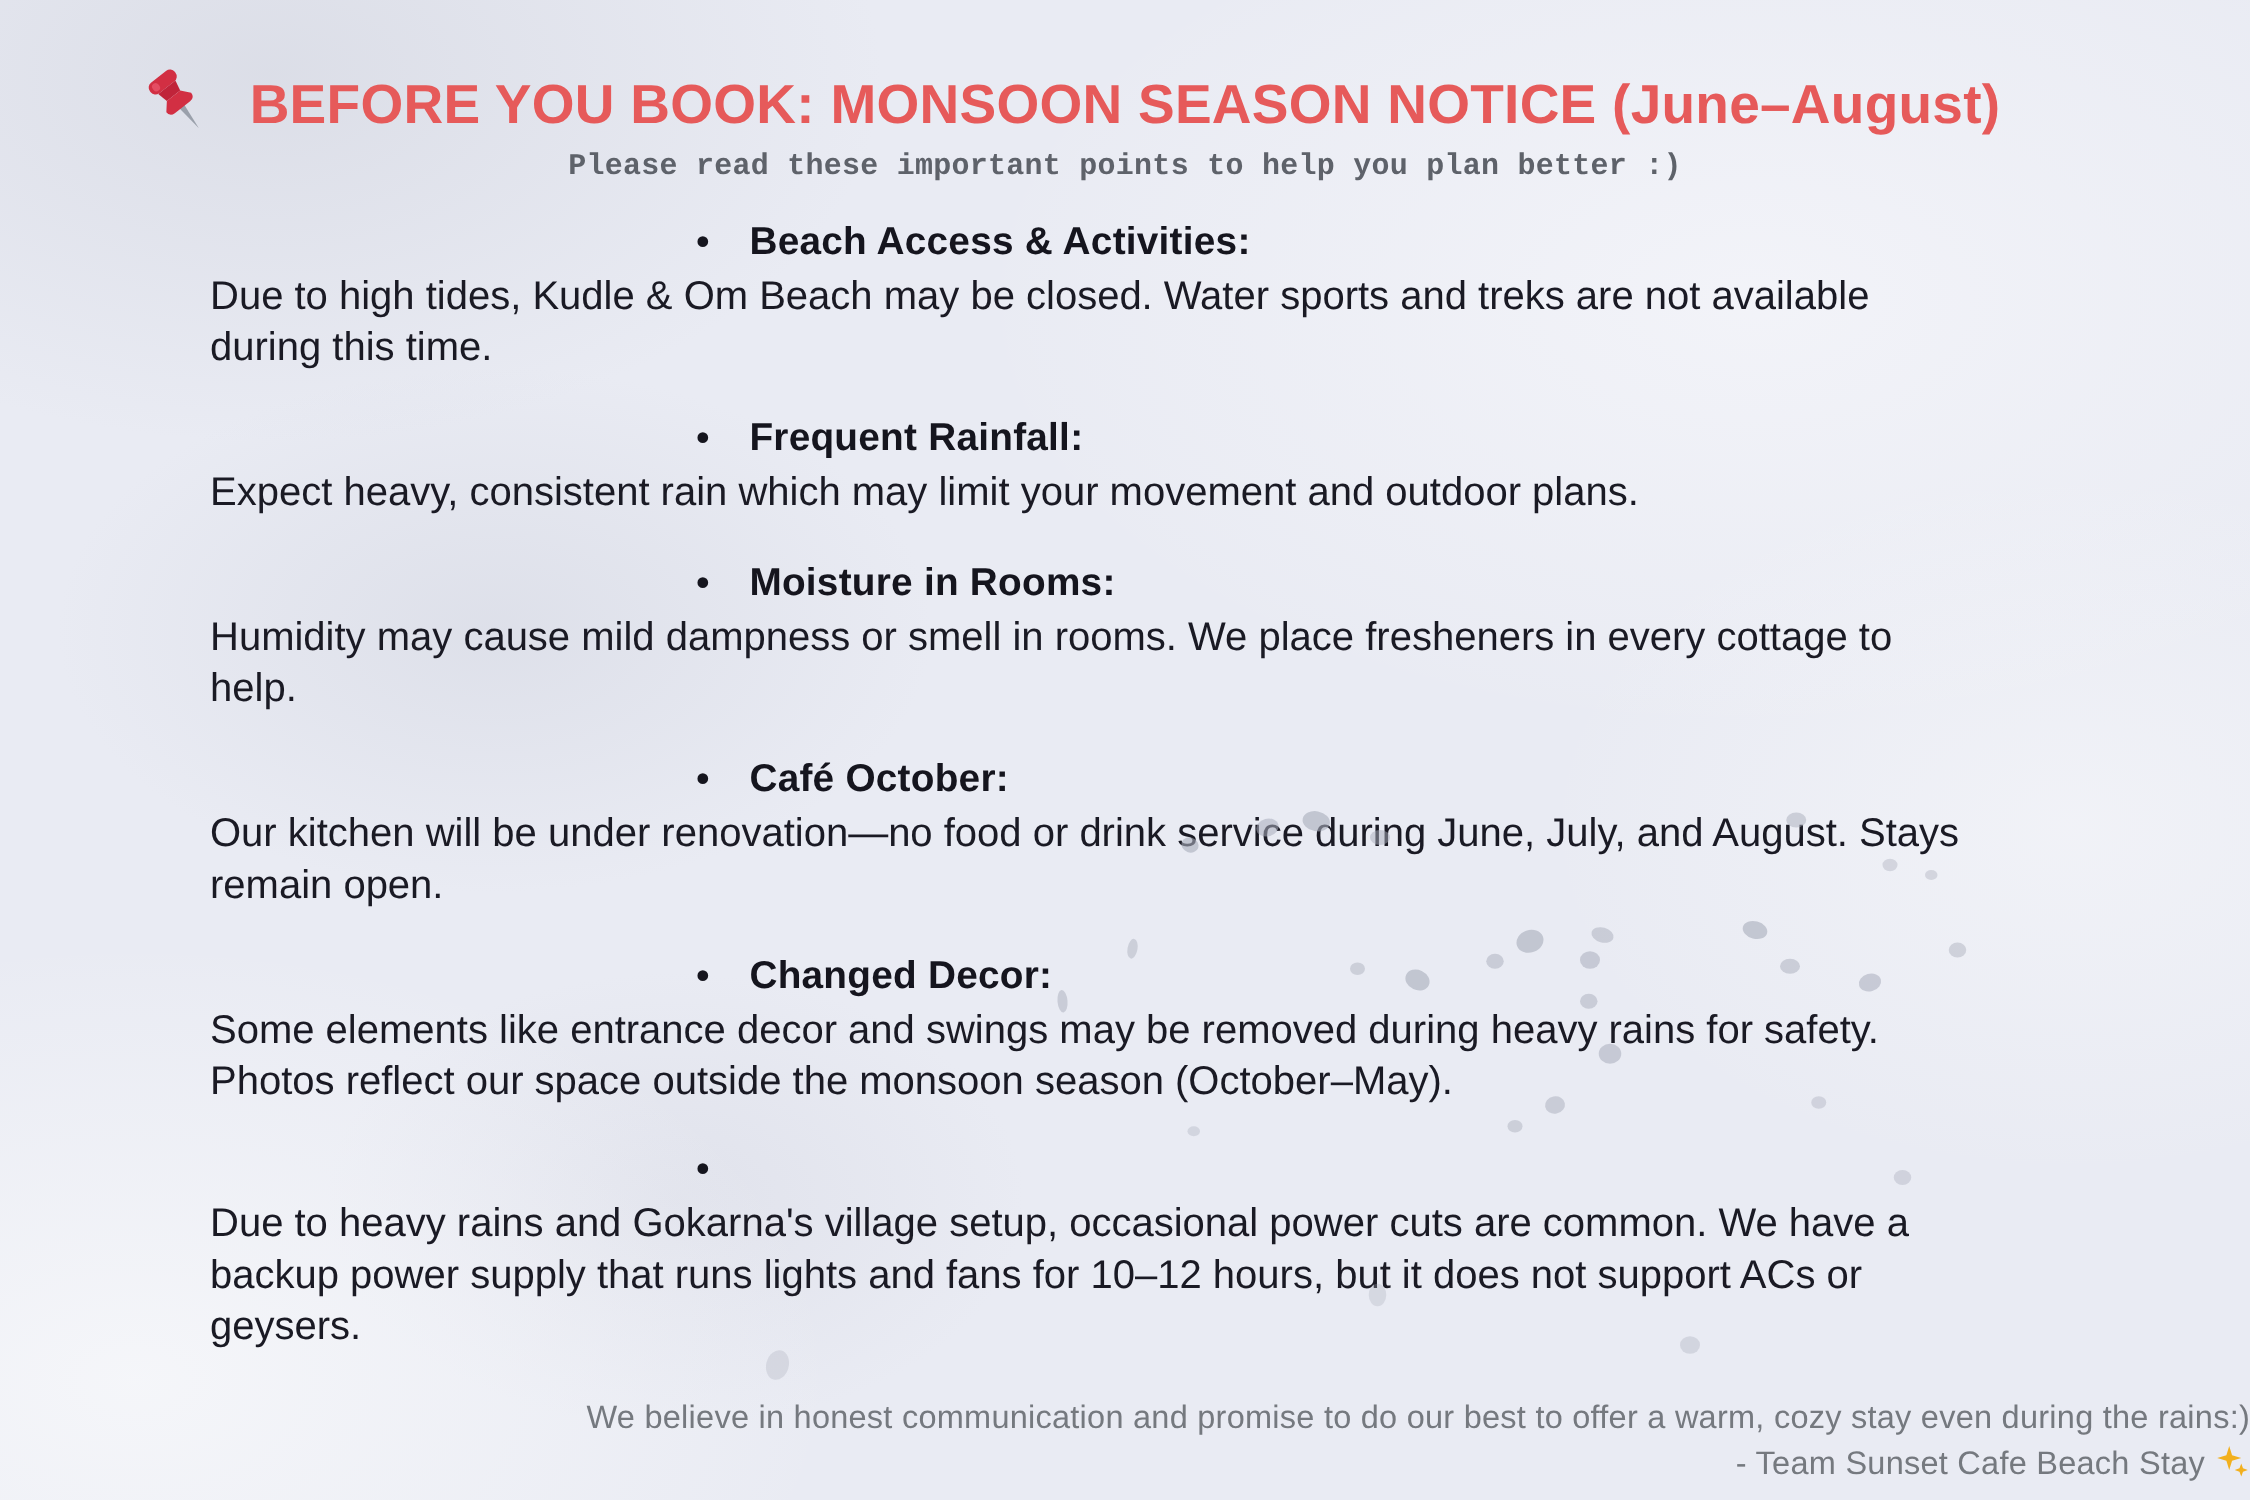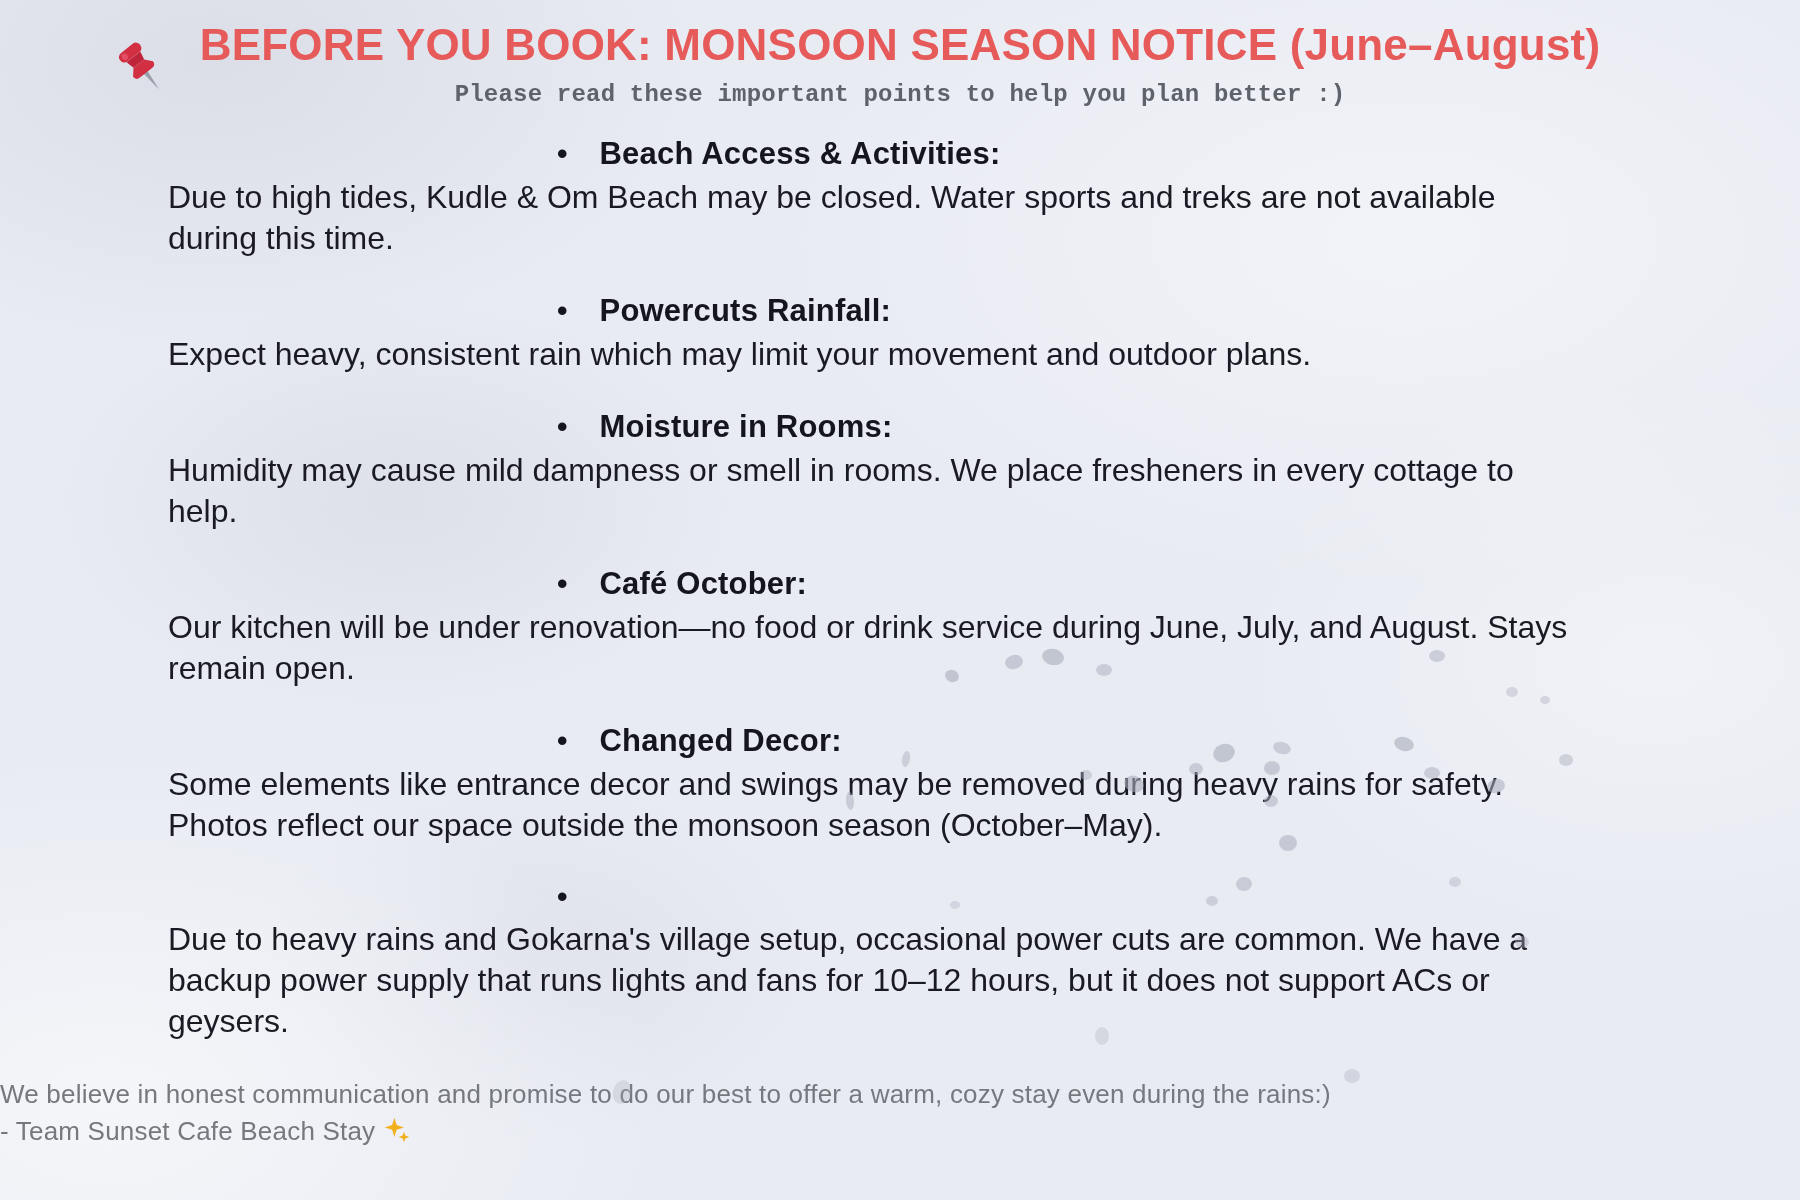--- a/index.html
+++ b/index.html
@@ -17,21 +17,21 @@
       radial-gradient(500px 300px at 22% 42%, rgba(210,213,224,0.5), transparent 70%),
       radial-gradient(600px 400px at 92% 55%, rgba(244,245,249,0.7), transparent 70%),
       radial-gradient(400px 260px at 30% 80%, rgba(214,216,227,0.45), transparent 70%);
   }
   .splatter-layer {
     position: absolute;
     left: 0; top: 0;
     width: 1800px; height: 1200px;
     pointer-events: none;
   }
-  .notice-header { position: relative; padding-top: 20px; }
+  .notice-header { position: relative; padding-top: 46px; margin-top: 13px; }
   .pin-wrap {
     position: absolute;
     left: 112px;
     top: 36px;
     width: 62px;
     height: 66px;
   }
   .page-title {
     margin: 0;
     text-align: center;
@@ -74,21 +74,21 @@
   }
   .section-body {
     margin: 0 116px 0 168px;
     max-width: 1402px;
     font-size: 32px;
     line-height: 41px;
     color: #1a1a24;
   }
   .notice-footer {
     margin-top: 10px;
-    text-align: left;
+    text-align: right;
     color: #75797f;
     font-size: 26px;
     line-height: 1.45;
     letter-spacing: 0.2px;
   }
   .notice-footer p { margin: 0; }
   .sparkle-wrap {
     display: inline-block;
     width: 28px;
     height: 28px;
@@ -158,21 +158,21 @@
       <div class="heading-row">
         <span class="bullet">•</span>
         <h2 class="section-heading">Beach Access &amp; Activities:</h2>
       </div>
       <p class="section-body">Due to high tides, Kudle &amp; Om Beach may be closed. Water sports and treks are not available during this time.</p>
     </section>
 
     <section class="notice-section">
       <div class="heading-row">
         <span class="bullet">•</span>
-        <h2 class="section-heading">Powercuts Rainfall:</h2>
+        <h2 class="section-heading">Frequent Rainfall:</h2>
       </div>
       <p class="section-body">Expect heavy, consistent rain which may limit your movement and outdoor plans.</p>
     </section>
 
     <section class="notice-section">
       <div class="heading-row">
         <span class="bullet">•</span>
         <h2 class="section-heading">Moisture in Rooms:</h2>
       </div>
       <p class="section-body">Humidity may cause mild dampness or smell in rooms. We place fresheners in every cottage to help.</p>

